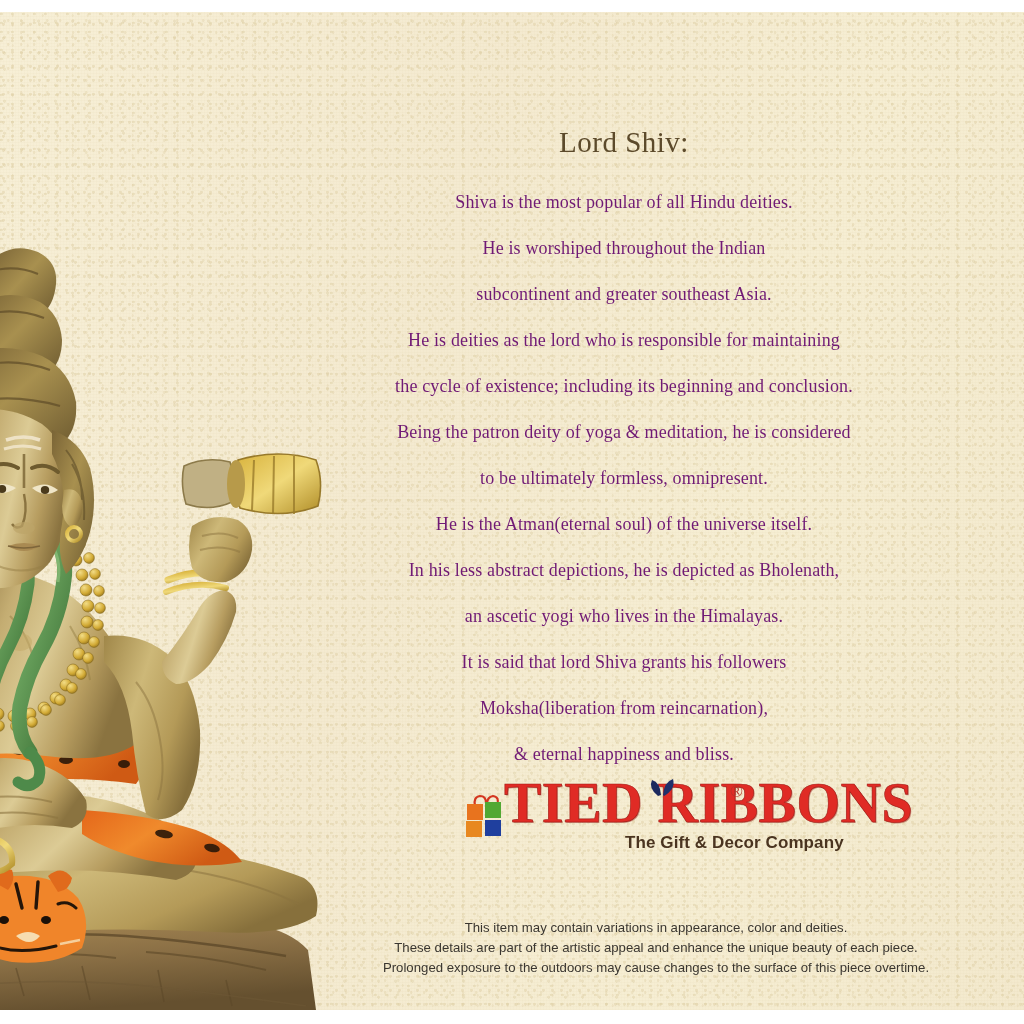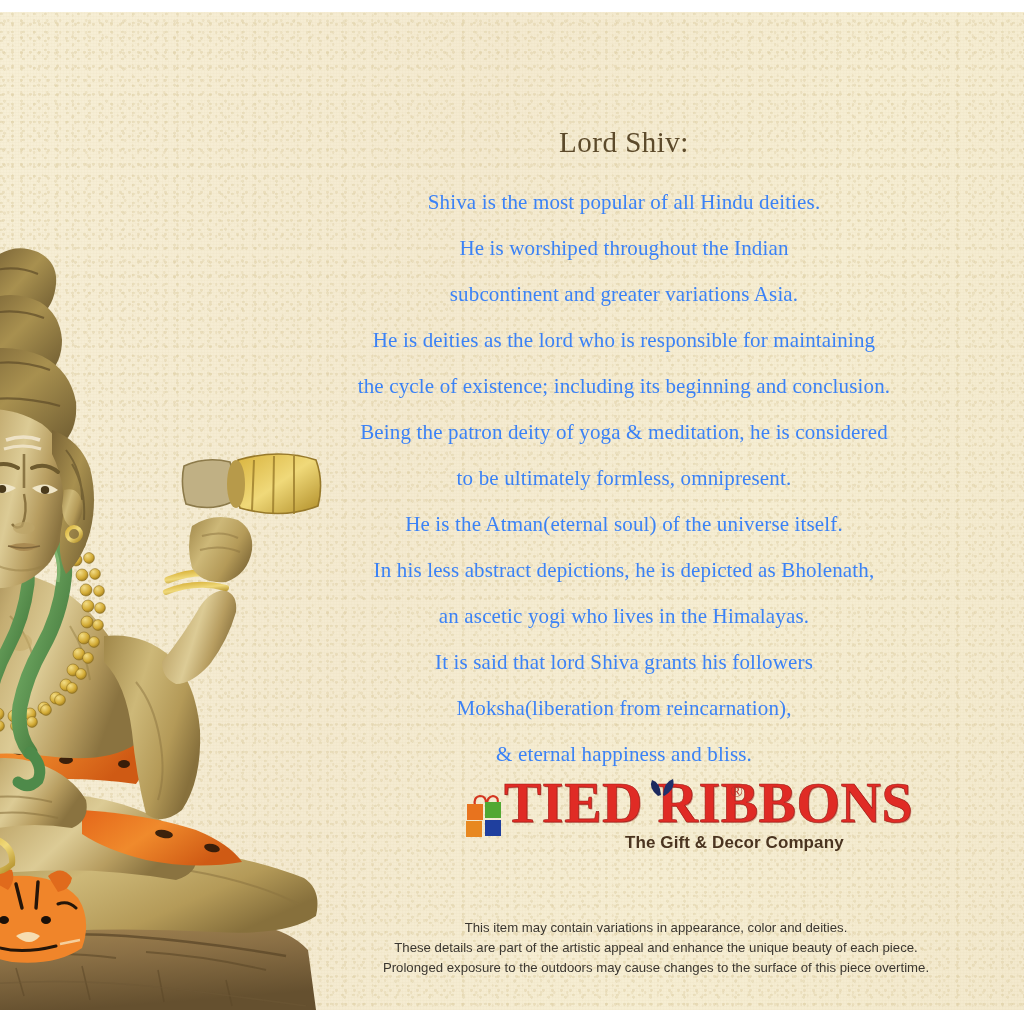--- a/index.html
+++ b/index.html
@@ -32,21 +32,21 @@
   
   #textcol{
     position:absolute;left:236px;top:128px;width:776px;text-align:center;
   }
   #title{
     font-family:"Liberation Serif",serif;
     font-size:29px;color:#5c4a2b;letter-spacing:.5px;line-height:1;margin-bottom:22px;
   }
   .body-line{
     font-family:"Liberation Serif",serif;
-    font-size:21px;color:#3b82f6;line-height:46px;white-space:nowrap;letter-spacing:.15px;text-align:center;
+    font-size:18px;color:#701a75;line-height:46px;white-space:nowrap;letter-spacing:.15px;text-align:center;
   }
 
   
   #logo{position:absolute;left:466px;top:780px;width:300px;height:78px;}
   #giftbox{position:absolute;left:0;top:16px;width:40px;height:42px;}
   .sq{position:absolute;width:16px;height:16px;}
   .sq.tl{left:1px;top:8px;background:#e8731e;}
   .sq.tr{left:19px;top:6px;background:#52a832;}
   .sq.bl{left:0px;top:25px;background:#e8881f;}
   .sq.br{left:19px;top:24px;background:#1f3f9e;}
@@ -300,21 +300,21 @@
 
         <circle cx="-6" cy="218" r="10" fill="url(#gold)" opacity=".9"></circle>
       </g>
     </svg>
   </div>
 
   <div id="textcol">
     <div id="title">Lord Shiv:</div>
     <div class="body-line">Shiva is the most popular of all Hindu deities.</div>
     <div class="body-line">He is worshiped throughout the Indian</div>
-    <div class="body-line">subcontinent and greater variations Asia.</div>
+    <div class="body-line">subcontinent and greater southeast Asia.</div>
     <div class="body-line">He is deities as the lord who is responsible for maintaining</div>
     <div class="body-line">the cycle of existence; including its beginning and conclusion.</div>
     <div class="body-line">Being the patron deity of yoga &amp; meditation, he is considered</div>
     <div class="body-line">to be ultimately formless, omnipresent.</div>
     <div class="body-line">He is the Atman(eternal soul) of the universe itself.</div>
     <div class="body-line">In his less abstract depictions, he is depicted as Bholenath,</div>
     <div class="body-line">an ascetic yogi who lives in the Himalayas.</div>
     <div class="body-line">It is said that lord Shiva grants his followers</div>
     <div class="body-line">Moksha(liberation from reincarnation),</div>
     <div class="body-line">&amp; eternal happiness and bliss.</div>

